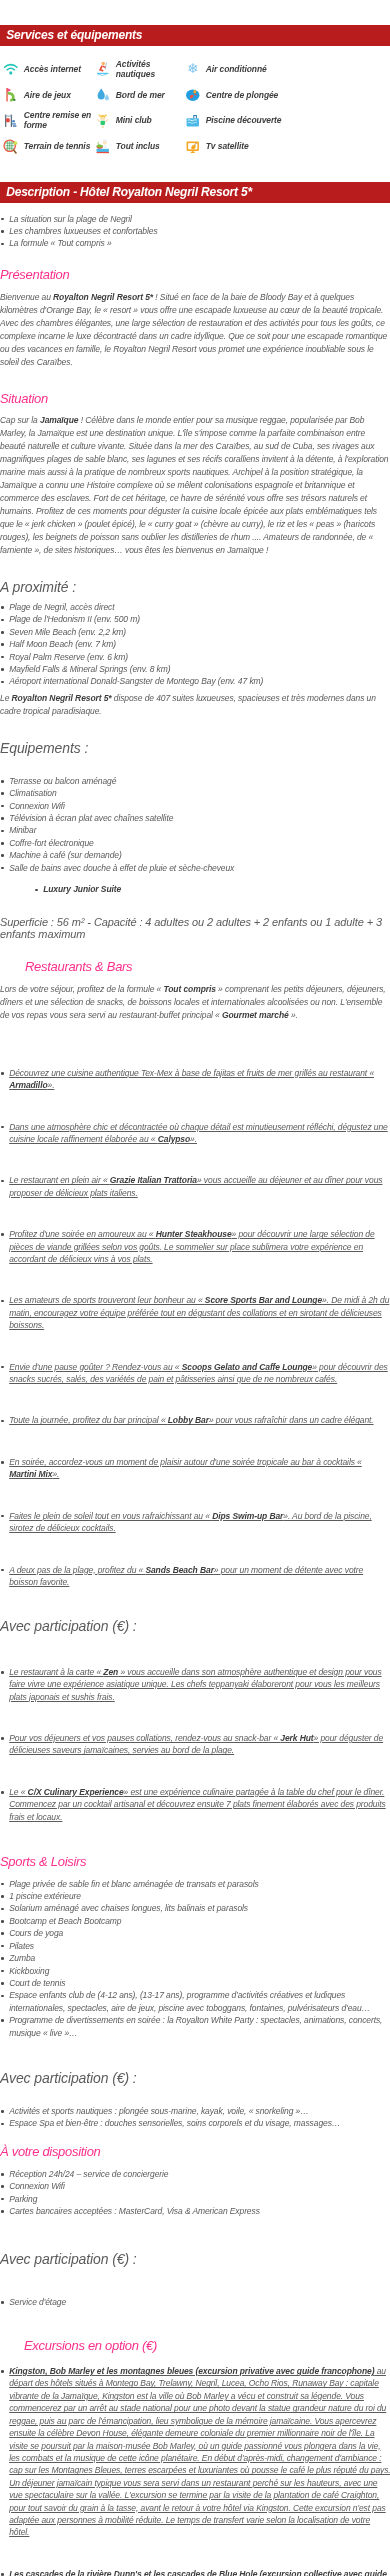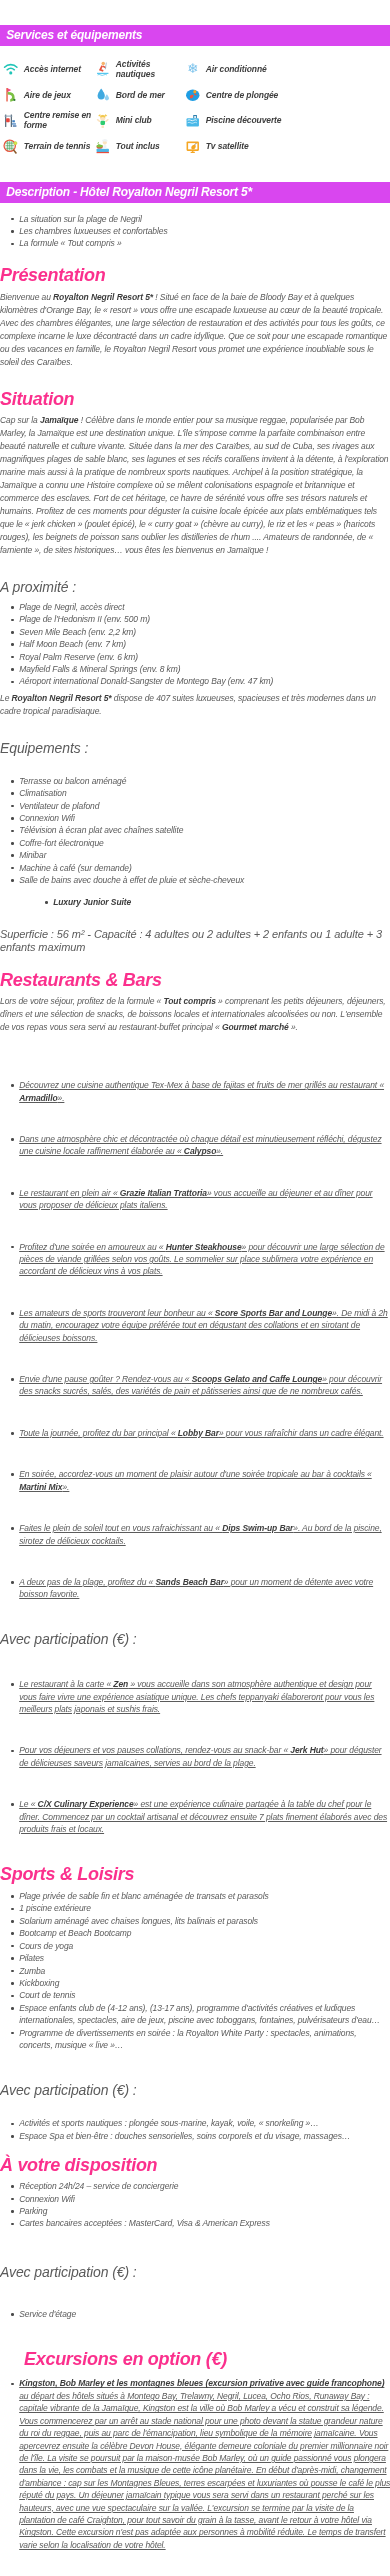--- a/index.html
+++ b/index.html
@@ -5,59 +5,59 @@
   html,body{margin:0;padding:0;background:#ffffff;}
   body{
     width:391px;
     font-family:"Liberation Sans", sans-serif;
     font-style:italic;
     color:#5b5b5b;
     letter-spacing:-0.1px;
   }
   .page{padding-top:25px;}
   .bar{
-    background:#d946ef;
+    background:#b91c1c;
     color:#ffffff;
     font-size:12px;
     font-weight:bold;
     padding:3.1px 6.2px 4.1px 6.2px;
     letter-spacing:-0.2px;
   }
   
   .services-grid{
     display:grid;
     grid-template-columns: 92px 90px 1fr;
     row-gap:7.2px;
     padding:12.4px 2.1px 0 3.1px;
   }
   .service-item{display:flex;align-items:center;gap:5.2px;min-height:17.5px;}
   .service-item .icon{width:15.5px;height:15.5px;flex:0 0 15.5px;display:flex;align-items:center;justify-content:center;}
   .service-item .lbl{font-weight:bold;color:#3e3e3e;font-size:8.5px;}
   .snow{color:#7cc3ec;font-size:13.4px;line-height:1;font-style:normal;}
   
   .desc-bar{margin-top:27px;}
-  ul.dots{list-style:none;margin:9.3px 0 0 0;padding:0 0 0 13px;}
+  ul.dots{list-style:none;margin:9.3px 0 0 0;padding:0 0 0 3px;}
   ul.dots li{
     position:relative;
     padding-left:6.2px;
     font-size:8.5px;
     line-height:12.4px;
   }
   ul.dots li::before{
     content:"";
     position:absolute;left:-2.1px;top:5.2px;
     width:2.6px;height:2.6px;border-radius:50%;
     background:#4a4a4a;
   }
   h2.pink{
     color:#fb308d;
-    font-size:18px;
+    font-size:13px;
     line-height:16.5px;
     margin:17.5px 0 7.2px 0;
-    font-weight:bold;
+    font-weight:normal;
     letter-spacing:-0.3px;
   }
   p.body, .line{font-size:8.5px;line-height:13px;margin:0;}
   p.body{margin-top:4.1px;}
   b,strong{color:#3d3d3d;}
   .para-label{margin-top:24px;font-size:14px;line-height:12.4px;}
   ul.dots.tight{margin-top:7.2px;}
   ul.dots.gap-lg{margin-top:20.6px;}
   ul.dots.spaced li{margin-bottom:29px;text-decoration:underline;}
   ul.dots.spaced li:last-child{margin-bottom:0;}
@@ -239,35 +239,34 @@
     <li><span>Mayfield Falls &amp; Mineral Springs (env. 8 km)</span></li>
     <li><span>Aéroport international Donald-Sangster de Montego Bay (env. 47 km)</span></li>
   </ul>
 
   <p class="body"><span>Le </span><strong>Royalton Negril Resort 5*</strong><span> dispose de 407 suites luxueuses, spacieuses et très modernes dans un cadre tropical paradisiaque.</span></p>
 
   <div class="para-label">Equipements :</div>
   <ul class="dots gap-lg">
     <li><span>Terrasse ou balcon aménagé</span></li>
     <li><span>Climatisation</span></li>
-    <li><span>Ventilateur de plafond</span></li>
     <li><span>Connexion Wifi</span></li>
     <li><span>Télévision à écran plat avec chaînes satellite</span></li>
+    <li><span>Minibar</span></li>
     <li><span>Coffre-fort électronique</span></li>
-    <li><span>Minibar</span></li>
     <li><span>Machine à café (sur demande)</span></li>
     <li><span>Salle de bains avec douche à effet de pluie et sèche-cheveux</span></li>
   </ul>
 
   <ul class="dots suite-item">
     <li><span>Luxury Junior Suite</span></li>
   </ul>
   <div class="suite-info">Superficie : 56 m² - Capacité : 4 adultes ou 2 adultes + 2 enfants ou 1 adulte + 3 enfants maximum</div>
 
-  <h2 class="pink" style="margin-top:18.5px;">Restaurants &amp; Bars</h2>
+  <h2 class="pink" style="margin-top:18.5px;padding-left:25px;">Restaurants &amp; Bars</h2>
   <p class="body"><span>Lors de votre séjour, profitez de la formule « </span><strong>Tout compris</strong><span> » comprenant les petits déjeuners, déjeuners, dîners et une sélection de snacks, de boissons locales et internationales alcoolisées ou non. L'ensemble de vos repas vous sera servi au restaurant-buffet principal « </span><strong>Gourmet marché</strong><span> ».</span></p>
 
   <ul class="dots spaced" style="margin-top:45px;">
     <li><span>Découvrez une cuisine authentique Tex-Mex à base de fajitas et fruits de mer grillés au restaurant « </span><strong>Armadillo</strong><span>».</span></li>
     <li><span>Dans une atmosphère chic et décontractée où chaque détail est minutieusement réfléchi, dégustez une cuisine locale raffinement élaborée au « </span><strong>Calypso</strong><span>».</span></li>
     <li><span>Le restaurant en plein air « </span><strong>Grazie Italian Trattoria</strong><span>» vous accueille au déjeuner et au dîner pour vous proposer de délicieux plats italiens.</span></li>
     <li><span>Profitez d'une soirée en amoureux au « </span><strong>Hunter Steakhouse</strong><span>» pour découvrir une large sélection de pièces de viande grillées selon vos goûts. Le sommelier sur place sublimera votre expérience en accordant de délicieux vins à vos plats.</span></li>
     <li><span>Les amateurs de sports trouveront leur bonheur au « </span><strong>Score Sports Bar and Lounge</strong><span>». De midi à 2h du matin, encouragez votre équipe préférée tout en dégustant des collations et en sirotant de délicieuses boissons.</span></li>
     <li><span>Envie d'une pause goûter ? Rendez-vous au « </span><strong>Scoops Gelato and Caffe Lounge</strong><span>» pour découvrir des snacks sucrés, salés, des variétés de pain et pâtisseries ainsi que de ne nombreux cafés.</span></li>
     <li><span>Toute la journée, profitez du bar principal « </span><strong>Lobby Bar</strong><span>» pour vous rafraîchir dans un cadre élégant.</span></li>

